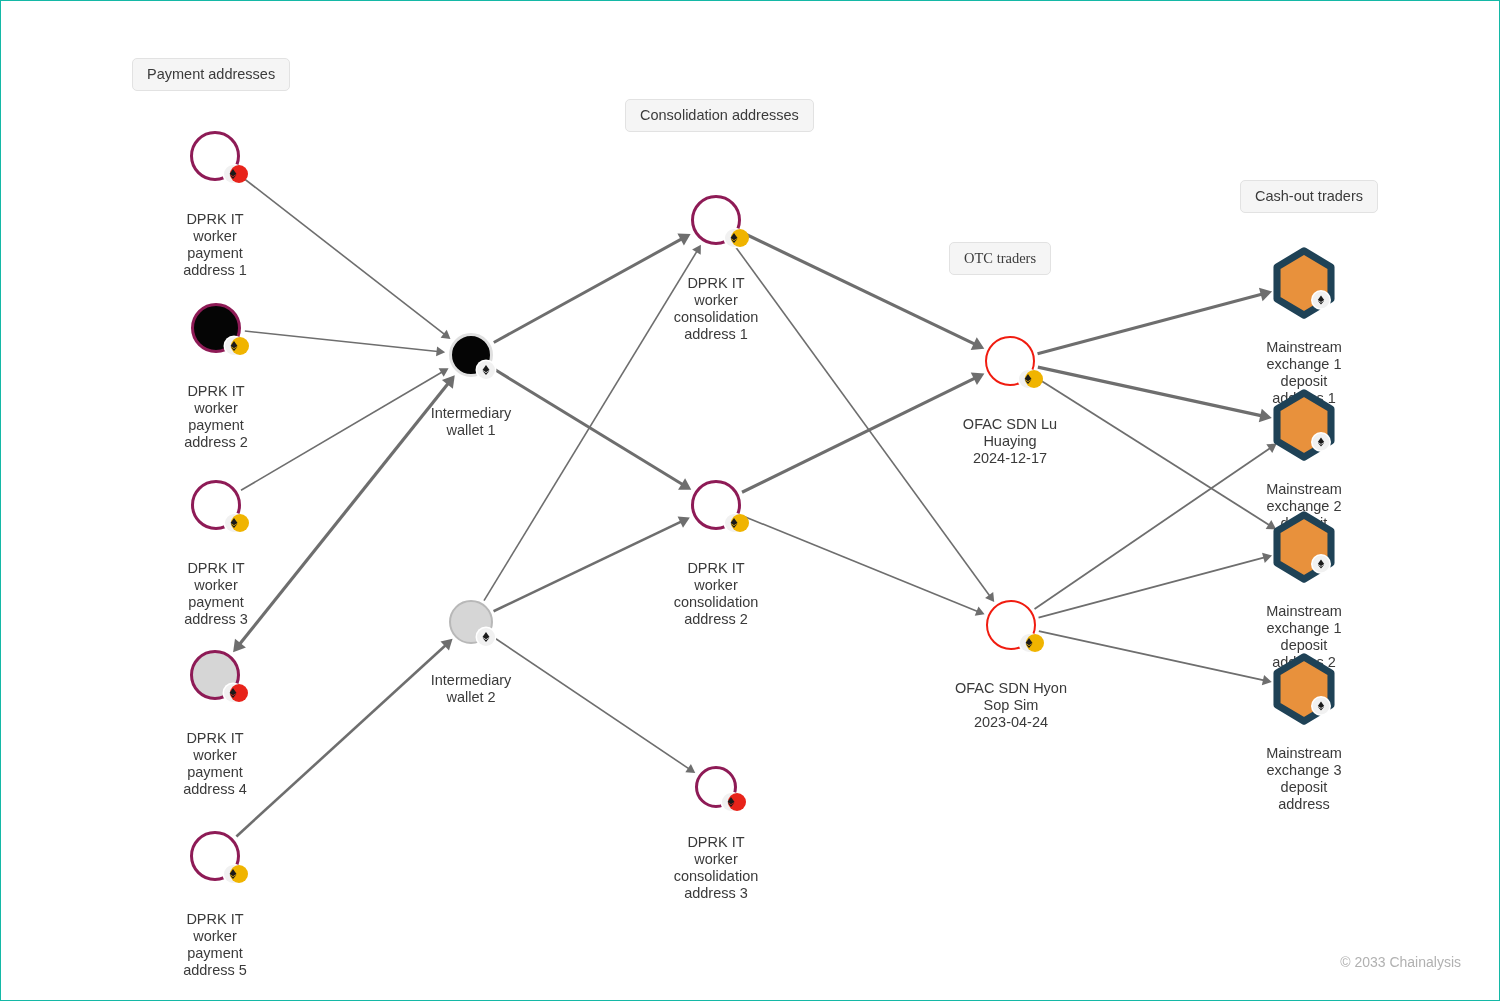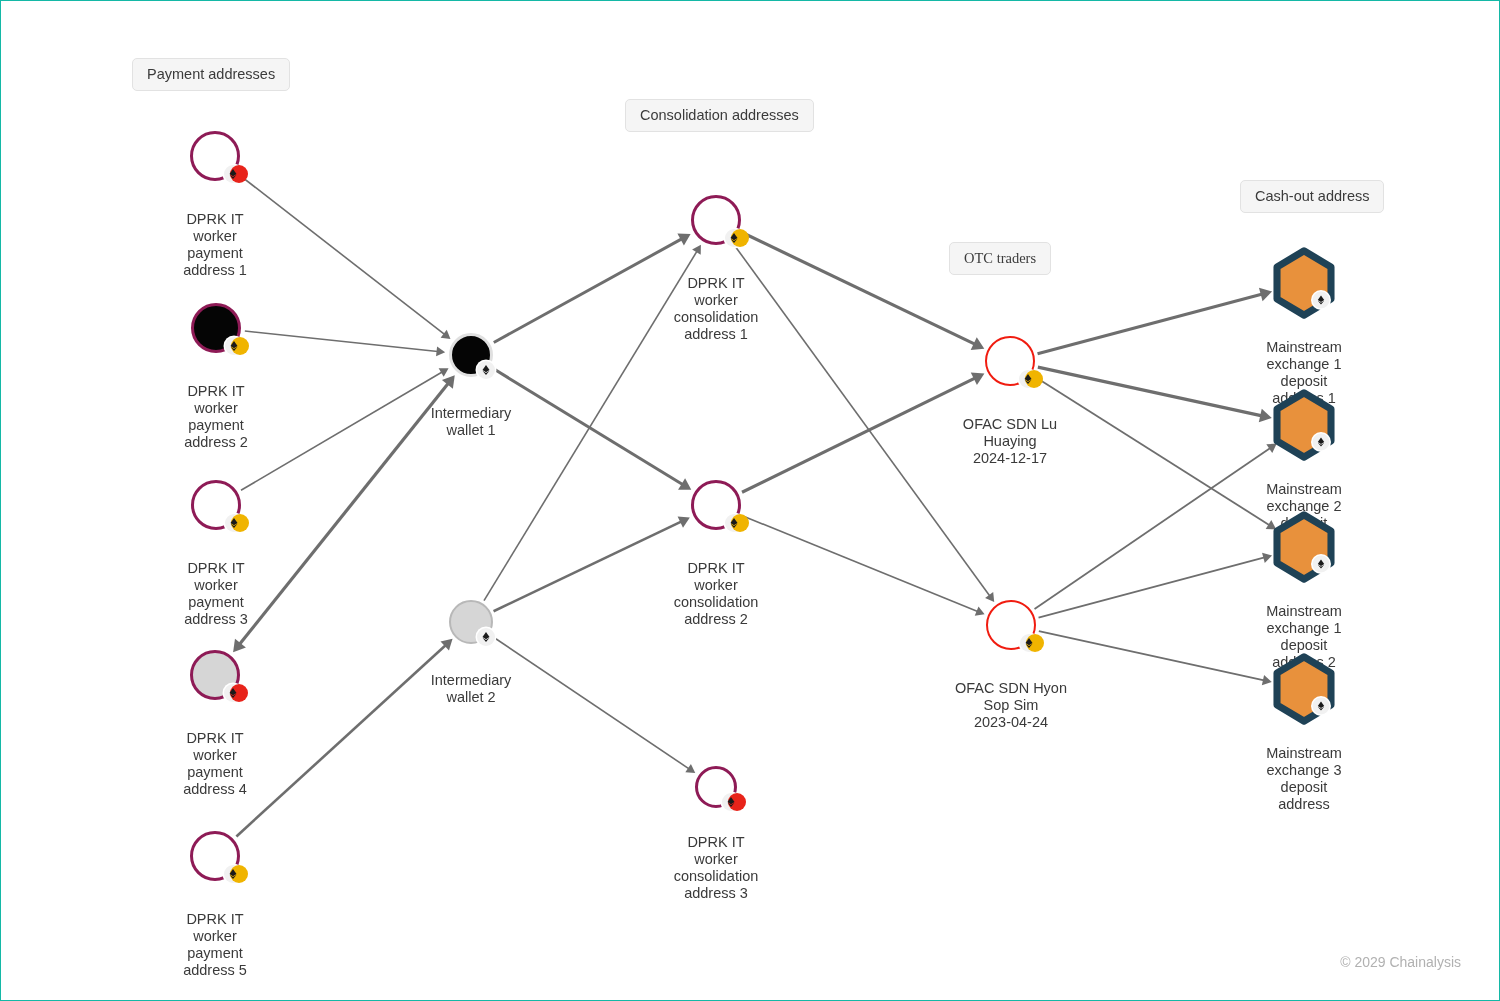--- a/index.html
+++ b/index.html
@@ -167,21 +167,21 @@
       <g>
         <line x1="1037.8435090390637" y1="630.0818586296931" x2="1263.1495882911083" y2="679.2954732103445" stroke="#6e6e6e" stroke-width="1.8"></line>
         <polygon points="1270.7601474284525,680.9578479024607 1260.8373483320365,684.1641944358485 1263.0780330903444,673.9060595267197" fill="#6e6e6e"></polygon>
       </g>
     </svg>
 
   <div id="groups-layer">
       <div class="group-chip" style="left: 131px; top: 57px;">Payment addresses</div>
       <div class="group-chip" style="left: 624px; top: 98px; text-align: right;">Consolidation addresses</div>
       <div class="group-chip" style="left: 948px; top: 241px; font-family: Liberation Serif, serif;">OTC traders</div>
-      <div class="group-chip" style="left: 1239px; top: 179px;">Cash-out address</div>
+      <div class="group-chip" style="left: 1239px; top: 179px;">Cash-out traders</div>
     </div>
   <div id="nodes-layer">
       <div class="node" style="left: 214px; top: 155px;">
         <div class="shape-wrap" style="width: 50px; height: 50px;">
           <div class="circ" style="width: 50px; height: 50px; background: rgb(255, 255, 255); border: 3px solid rgb(142, 27, 86);"></div>
           <div class="badge" style="width: 18px; height: 18px; left: calc(50% + 17.5px); top: calc(50% + 17.5px); transform: translate(-50%, -50%); z-index: 2;">
             <svg width="12" height="12" viewBox="0 0 24 24" aria-hidden="true">
               <polygon points="12,2 19,12.2 12,16.3 5,12.2" fill="#1a1a1a"></polygon>
               <polygon points="12,17.8 19,13.7 12,22 5,13.7" fill="#1a1a1a"></polygon>
             </svg>
@@ -412,14 +412,14 @@
               <polygon points="12,17.8 19,13.7 12,22 5,13.7" fill="#1a1a1a"></polygon>
             </svg>
           </div></div>
         <div class="node-label" style="top: 56px;">Mainstream
 exchange 3
 deposit
 address</div>
       </div>
     </div>
 
-  <div id="footer">© 2029 Chainalysis</div>
+  <div id="footer">© 2033 Chainalysis</div>
 </div>
 
 </body></html>

